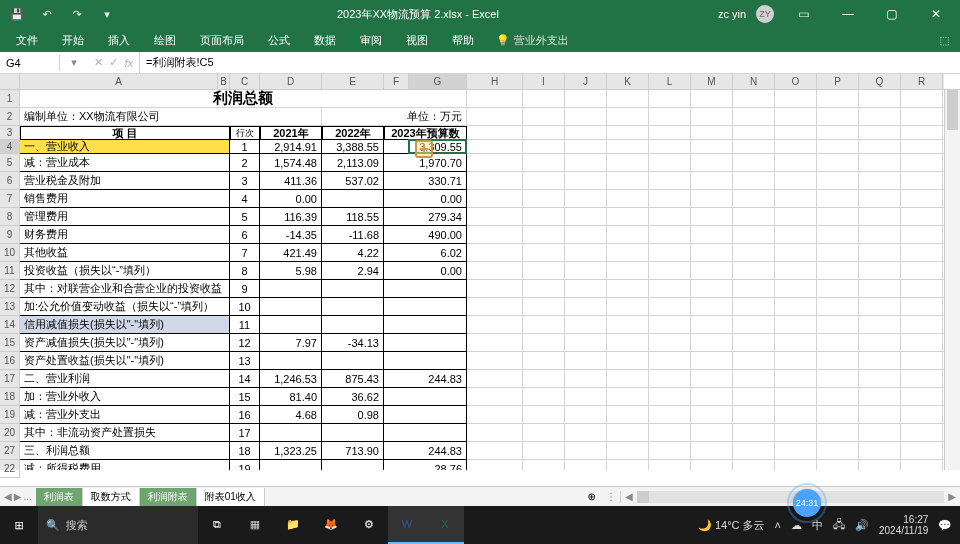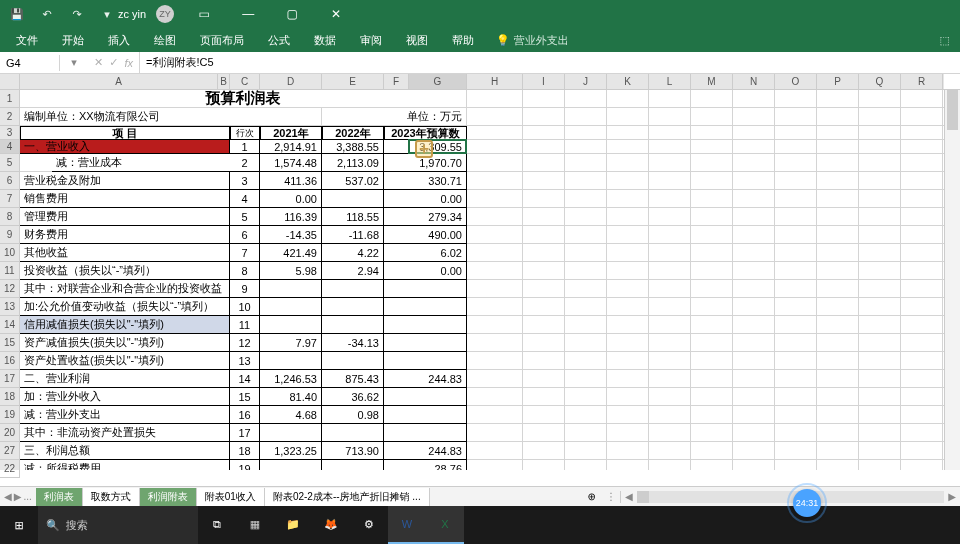--- a/index.html
+++ b/index.html
@@ -83,20 +83,21 @@
 </head>
 <body>
 
 <div class="titlebar">
   <div class="titlebar-left">
     <div class="qat-btn">💾</div>
     <div class="qat-btn">↶</div>
     <div class="qat-btn">↷</div>
     <div class="qat-btn">▾</div>
   </div>
+  <div class="titlebar-center">2023年XX物流预算 2.xlsx  -  Excel</div>
   <div class="titlebar-right">
     <span>zc yin</span>
     <div class="user-avatar">ZY</div>
     <div class="win-btn">▭</div>
     <div class="win-btn">—</div>
     <div class="win-btn">▢</div>
     <div class="win-btn">✕</div>
   </div>
 </div>
 
@@ -591,35 +592,35 @@
         <div class="cell " style="left: 545px; top: 370px; width: 42px; height: 18px;"></div>
         <div class="cell " style="left: 587px; top: 370px; width: 42px; height: 18px;"></div>
         <div class="cell " style="left: 629px; top: 370px; width: 42px; height: 18px;"></div>
         <div class="cell " style="left: 671px; top: 370px; width: 42px; height: 18px;"></div>
         <div class="cell " style="left: 713px; top: 370px; width: 42px; height: 18px;"></div>
         <div class="cell " style="left: 755px; top: 370px; width: 42px; height: 18px;"></div>
         <div class="cell " style="left: 797px; top: 370px; width: 42px; height: 18px;"></div>
         <div class="cell " style="left: 839px; top: 370px; width: 42px; height: 18px;"></div>
         <div class="cell " style="left: 881px; top: 370px; width: 42px; height: 18px;"></div>
         <div class="cell " style="left: 923px; top: 370px; width: 42px; height: 18px;"></div>
-        <div class="cell ta-c bold" style="left: 0px; top: 0px; width: 447px; height: 18px; font-size: 15px; background: rgb(255, 255, 255);">预算利润表</div>
+        <div class="cell ta-c bold" style="left: 0px; top: 0px; width: 447px; height: 18px; font-size: 15px; background: rgb(255, 255, 255);">利润总额</div>
         <div class="cell " style="left: 0px; top: 18px; width: 302px; height: 18px; background: rgb(255, 255, 255);">编制单位：XX物流有限公司</div>
         <div class="cell ta-r" style="left: 302px; top: 18px; width: 145px; height: 18px; background: rgb(255, 255, 255);">单位：万元</div>
         <div class="cell ta-c b-all bold" style="left: 0px; top: 36px; width: 210px; height: 14px; background: rgb(255, 255, 255);">项          目</div>
         <div class="cell ta-c b-all" style="left: 210px; top: 36px; width: 30px; height: 14px; background: rgb(255, 255, 255); font-size: 9px;">行次</div>
         <div class="cell ta-c b-all bold" style="left: 240px; top: 36px; width: 62px; height: 14px; background: rgb(255, 255, 255);">2021年</div>
         <div class="cell ta-c b-all bold" style="left: 302px; top: 36px; width: 62px; height: 14px; background: rgb(255, 255, 255);">2022年</div>
         <div class="cell ta-c b-all bold" style="left: 364px; top: 36px; width: 83px; height: 14px; background: rgb(255, 255, 255);">2023年预算数</div>
-        <div class="cell b-br" style="left: 0px; top: 50px; width: 210px; height: 14px; background: #b91c1c;">一、营业收入</div>
+        <div class="cell b-br" style="left: 0px; top: 50px; width: 210px; height: 14px; background: #fde047;">一、营业收入</div>
         <div class="cell ta-c b-br" style="left: 210px; top: 50px; width: 30px; height: 14px; background: rgb(255, 255, 255);">1</div>
         <div class="cell ta-r b-br" style="left: 240px; top: 50px; width: 62px; height: 14px; background: rgb(255, 255, 255);">2,914.91</div>
         <div class="cell ta-r b-br" style="left: 302px; top: 50px; width: 62px; height: 14px; background: rgb(255, 255, 255);">3,388.55</div>
         <div class="cell b-br" style="left: 364px; top: 50px; width: 25px; height: 14px; background: rgb(255, 255, 255); border-right: none;"></div>
         <div class="cell ta-r b-br" style="left: 389px; top: 50px; width: 58px; height: 14px; background: rgb(255, 255, 255);">3,309.55</div>
-        <div class="cell b-br" style="left: 0px; top: 64px; width: 210px; height: 18px; background: rgb(255, 255, 255); margin-left: 32px;">减：营业成本</div>
+        <div class="cell b-br" style="left: 0px; top: 64px; width: 210px; height: 18px; background: rgb(255, 255, 255);">减：营业成本</div>
         <div class="cell ta-c b-br" style="left: 210px; top: 64px; width: 30px; height: 18px; background: rgb(255, 255, 255);">2</div>
         <div class="cell ta-r b-br" style="left: 240px; top: 64px; width: 62px; height: 18px; background: rgb(255, 255, 255);">1,574.48</div>
         <div class="cell ta-r b-br" style="left: 302px; top: 64px; width: 62px; height: 18px; background: rgb(255, 255, 255);">2,113.09</div>
         <div class="cell b-br" style="left: 364px; top: 64px; width: 25px; height: 18px; background: rgb(255, 255, 255); border-right: none;"></div>
         <div class="cell ta-r b-br" style="left: 389px; top: 64px; width: 58px; height: 18px; background: rgb(255, 255, 255);">1,970.70</div>
         <div class="cell b-br" style="left: 0px; top: 82px; width: 210px; height: 18px; background: rgb(255, 255, 255);">  营业税金及附加</div>
         <div class="cell ta-c b-br" style="left: 210px; top: 82px; width: 30px; height: 18px; background: rgb(255, 255, 255);">3</div>
         <div class="cell ta-r b-br" style="left: 240px; top: 82px; width: 62px; height: 18px; background: rgb(255, 255, 255);">411.36</div>
         <div class="cell ta-r b-br" style="left: 302px; top: 82px; width: 62px; height: 18px; background: rgb(255, 255, 255);">537.02</div>
         <div class="cell b-br" style="left: 364px; top: 82px; width: 25px; height: 18px; background: rgb(255, 255, 255); border-right: none;"></div>
@@ -733,21 +734,20 @@
   <div class="tab-nav">
     <span>◀</span>
     <span>▶</span>
     <span>...</span>
   </div>
   <div class="tab-scroll" id="sheet-tabs-slot">
       <div class="sheet-tab green">利润表</div>
       <div class="sheet-tab">取数方式</div>
       <div class="sheet-tab green">利润附表</div>
       <div class="sheet-tab">附表01收入</div>
-      <div class="sheet-tab">附表02-2成本--房地产折旧摊销 ...</div>
     </div>
   <span style="padding:0 6px">⊕</span>
   <span style="padding:0 4px;color:#888">⋮</span>
   <div class="hscroll">
     <span style="padding:0 4px;color:#888">◀</span>
     <div class="hscroll-track">
         <div class="hscroll-thumb"></div>
       </div>
     <span style="padding:0 4px;color:#888">▶</span>
   </div>
@@ -784,13 +784,26 @@
       <span>搜索</span>
     </div>
     <div class="tb-icon">⧉</div>
     <div class="tb-icon" style="color:#ccc">▦</div>
     <div class="tb-icon">📁</div>
     <div class="tb-icon">🦊</div>
     <div class="tb-icon">⚙</div>
     <div class="tb-icon active" style="color:#2b579a">W</div>
     <div class="tb-icon active" style="color:#217346">X</div>
   </div>
+  <div class="tb-right">
+    <span>🌙 <span>14°C 多云</span></span>
+    <span>˄</span>
+    <span>☁</span>
+    <span>中</span>
+    <span>🖧</span>
+    <span>🔊</span>
+    <div class="tb-time">
+      <div>16:27</div>
+        <div>2024/11/19</div>
+    </div>
+    <span>💬</span>
+  </div>
 </div>
 
 </body></html>

